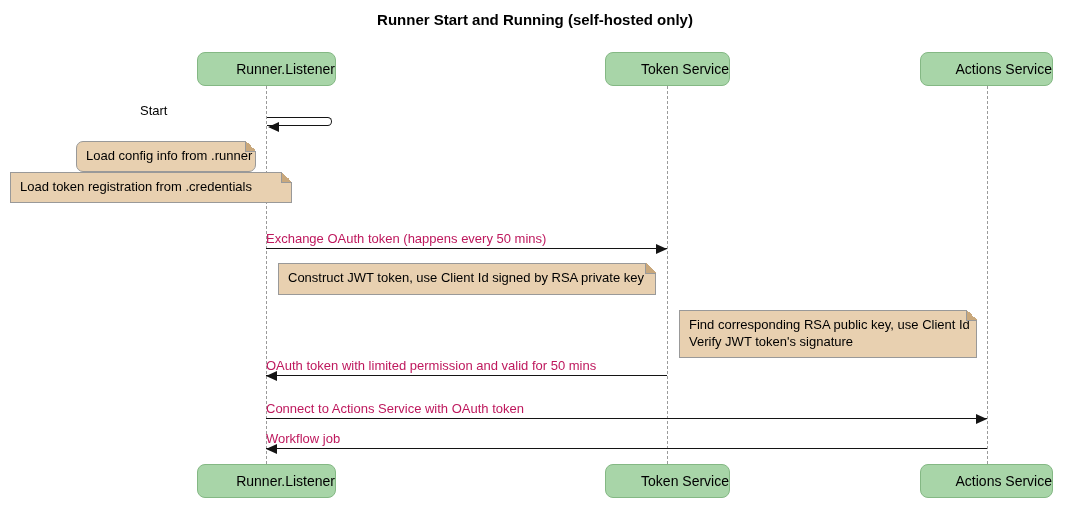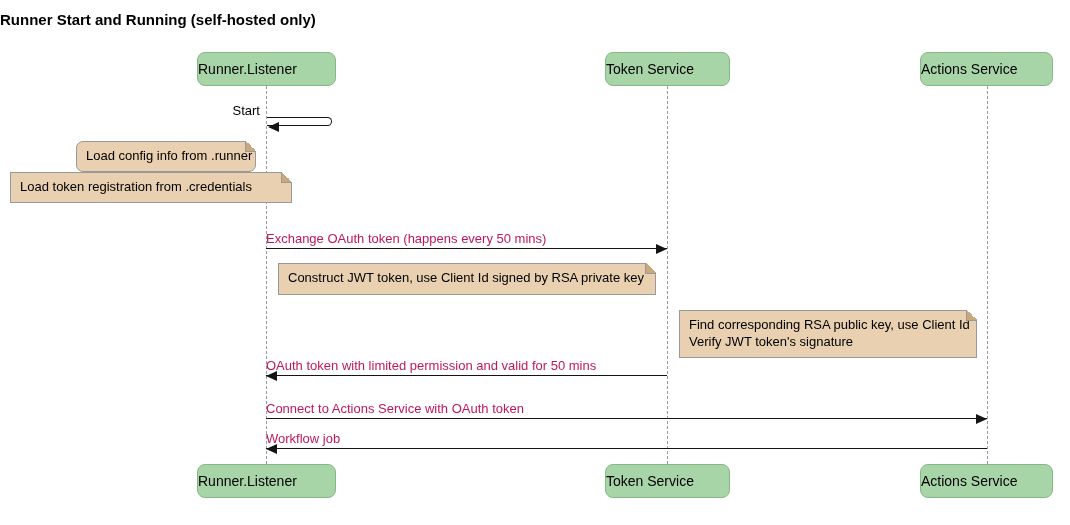--- a/index.html
+++ b/index.html
@@ -10,20 +10,21 @@
     position: relative;
     width: 1070px;
     height: 525px;
     background: #ffffff;
     overflow: hidden;
   }
 
   .diagram-title {
     position: absolute;
     top: 11px; left: 0; width: 1070px;
+    text-align: center;
     font-size: 15px;
     font-weight: bold;
     color: #000;
   }
 
   .lifeline {
     position: absolute;
     top: 86px;
     height: 378px;
     width: 0;
@@ -31,21 +32,21 @@
   }
 
   .actor {
     position: absolute;
     height: 34px;
     background: #a8d5a8;
     border: 1px solid #84b884;
     border-radius: 8px;
     display: flex;
     align-items: center;
-    justify-content: flex-start;
+    justify-content: flex-end;
     font-size: 14px;
     color: #000;
   }
 
   .note {
     position: absolute;
     background: #e8d0b0;
     border: 1px solid #999999;
     font-size: 13px;
     color: #000;
@@ -88,21 +89,21 @@
     left: 0; bottom: -5px;
     border-top: 5px solid transparent;
     border-bottom: 5px solid transparent;
     border-right: 11px solid #141414;
   }
 
   .self-msg-label {
     position: absolute;
     font-size: 13px;
     color: #000;
-    text-align: right;
+    text-align: left;
     white-space: nowrap;
   }
   .self-loop {
     position: absolute;
     border-top: 1px solid #141414;
     border-right: 1px solid #141414;
     border-bottom: 1px solid #141414;
     border-radius: 0 8px 8px 0;
   }
   .self-arrowhead {

